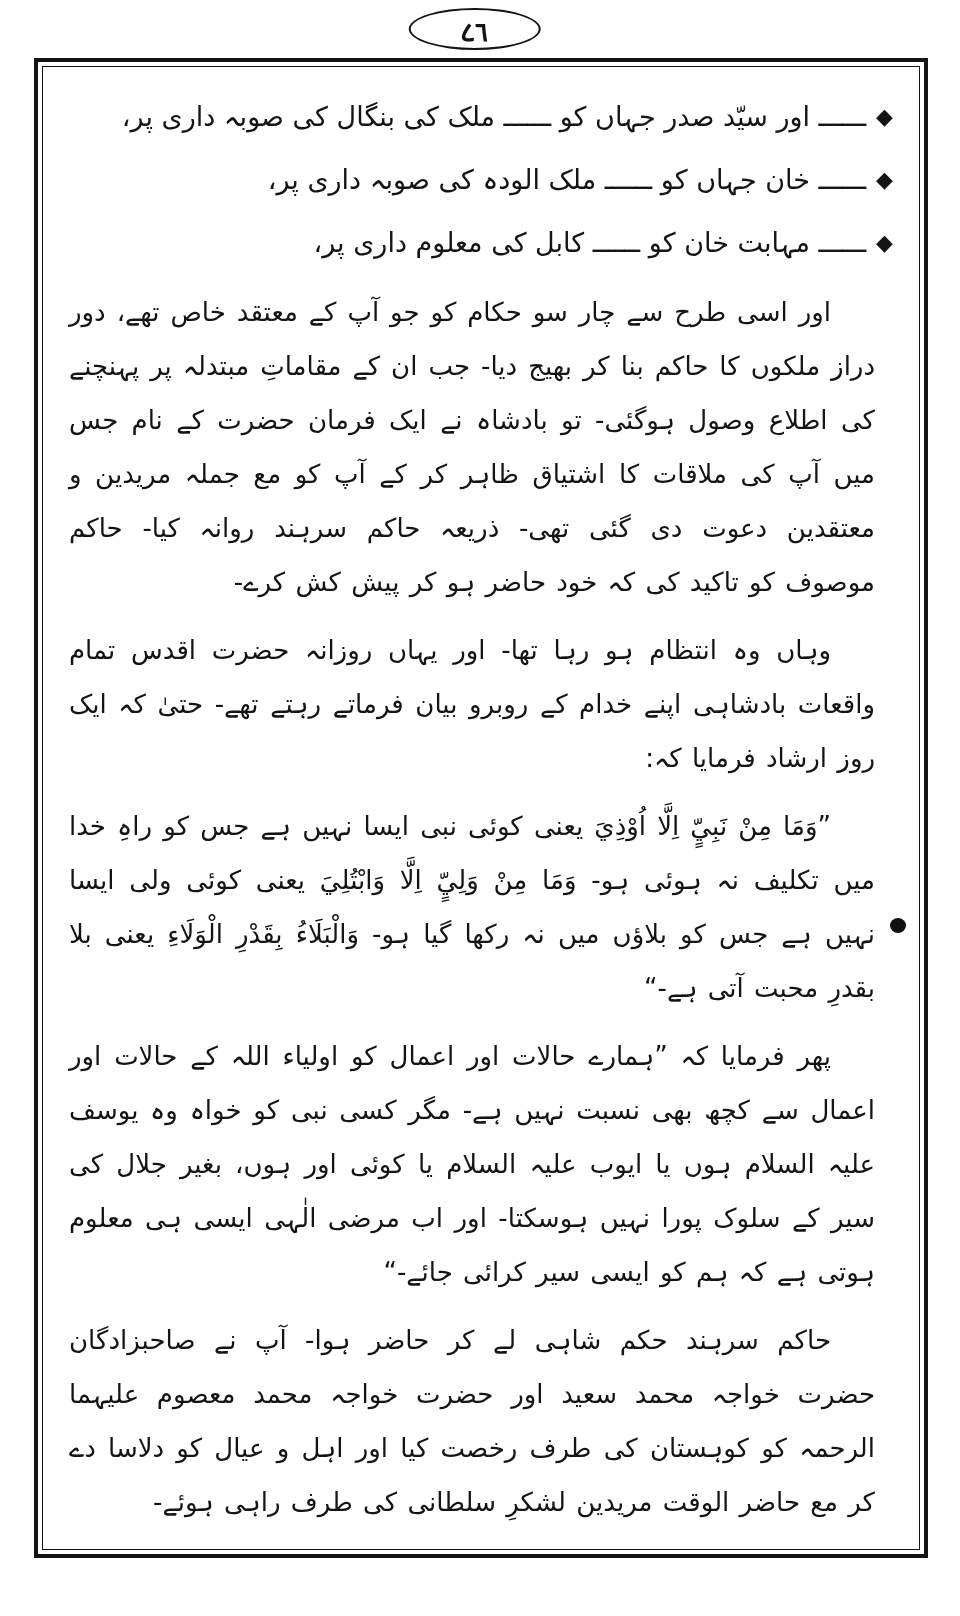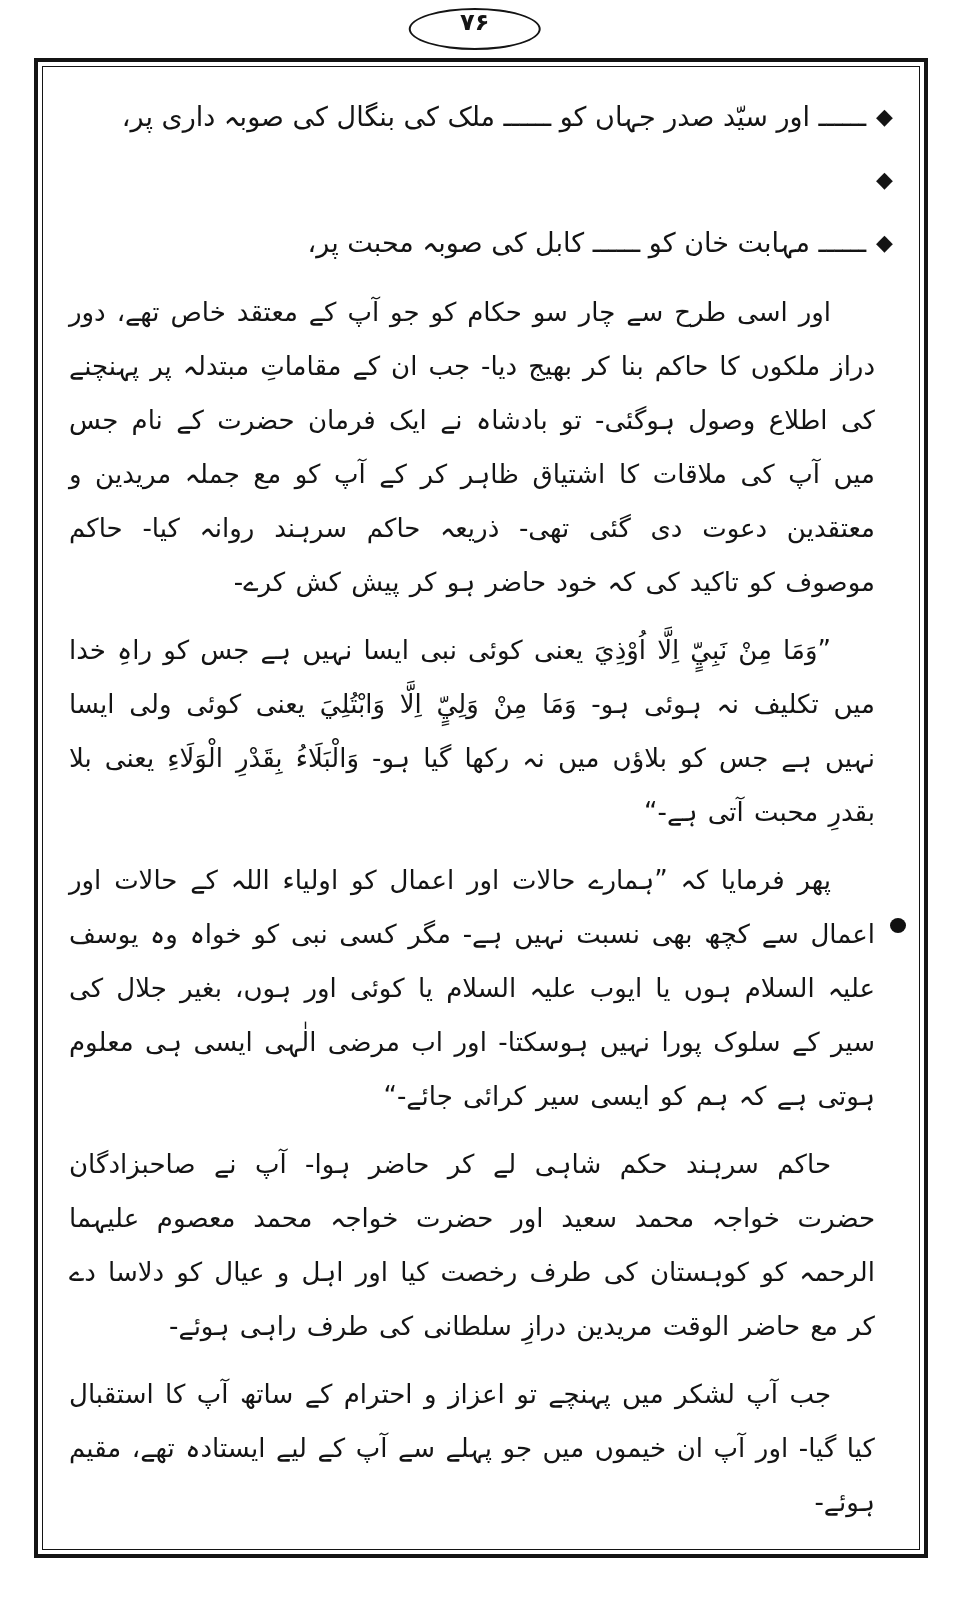--- a/index.html
+++ b/index.html
@@ -21,24 +21,25 @@
   .page-number-oval {
     position: absolute;
     top: 8px;
     left: 50%;
     transform: translateX(-54%);
     width: 132px;
     height: 42px;
     border: 2.5px solid #141414;
     border-radius: 50%;
     display: flex;
-    align-items: flex-start;
+    align-items: flex-end;
     justify-content: center;
     background: #ffffff;
     z-index: 3;
+    font-family: Liberation Serif, serif;
   }
   .page-number-oval span {
     font-size: 24px;
     font-weight: bold;
     line-height: 1;
     padding-bottom: 3px;
   }
 
   
   .frame-outer {
@@ -115,31 +116,33 @@
     <div class="frame-inner">
       <div class="content">
 
         <div class="bullet-block">
           <div class="bullet-line">
             <span class="diamond">◆</span>
             <span class="bullet-text">ــــــ اور سیّد صدر جہاں کو ــــــ ملک کی بنگال کی صوبہ داری پر،</span>
           </div>
           <div class="bullet-line">
             <span class="diamond">◆</span>
+            <span class="bullet-text">ــــــ خان جہاں کو ــــــ ملک الودہ کی صوبہ داری پر،</span>
           </div>
           <div class="bullet-line">
             <span class="diamond">◆</span>
-            <span class="bullet-text">ــــــ مہابت خان کو ــــــ کابل کی صوبہ محبت پر،</span>
+            <span class="bullet-text">ــــــ مہابت خان کو ــــــ کابل کی معلوم داری پر،</span>
           </div>
         </div>
 
         <p class="para">اور اسی طرح سے چار سو حکام کو جو آپ کے معتقد خاص تھے، دور دراز ملکوں کا حاکم بنا کر بھیج دیا- جب ان کے مقاماتِ مبتدلہ پر پہنچنے کی اطلاع وصول ہوگئی- تو بادشاہ نے ایک فرمان حضرت کے نام جس میں آپ کی ملاقات کا اشتیاق ظاہر کر کے آپ کو مع جملہ مریدین و معتقدین دعوت دی گئی تھی- ذریعہ حاکم سرہند روانہ کیا- حاکم موصوف کو تاکید کی کہ خود حاضر ہو کر پیش کش کرے-</p>
+        <p class="para">وہاں وہ انتظام ہو رہا تھا- اور یہاں روزانہ حضرت اقدس تمام واقعات بادشاہی اپنے خدام کے روبرو بیان فرماتے رہتے تھے- حتیٰ کہ ایک روز ارشاد فرمایا کہ:</p>
         <p class="para quote">”وَمَا مِنْ نَبِيٍّ اِلَّا اُوْذِيَ یعنی کوئی نبی ایسا نہیں ہے جس کو راہِ خدا میں تکلیف نہ ہوئی ہو- وَمَا مِنْ وَلِيٍّ اِلَّا وَابْتُلِيَ یعنی کوئی ولی ایسا نہیں ہے جس کو بلاؤں میں نہ رکھا گیا ہو- وَالْبَلَاءُ بِقَدْرِ الْوَلَاءِ یعنی بلا بقدرِ محبت آتی ہے-“</p>
         <p class="para">پھر فرمایا کہ ”ہمارے حالات اور اعمال کو اولیاء اللہ کے حالات اور اعمال سے کچھ بھی نسبت نہیں ہے- مگر کسی نبی کو خواہ وہ یوسف علیہ السلام ہوں یا ایوب علیہ السلام یا کوئی اور ہوں، بغیر جلال کی سیر کے سلوک پورا نہیں ہوسکتا- اور اب مرضی الٰہی ایسی ہی معلوم ہوتی ہے کہ ہم کو ایسی سیر کرائی جائے-“</p>
-        <p class="para">حاکم سرہند حکم شاہی لے کر حاضر ہوا- آپ نے صاحبزادگان حضرت خواجہ محمد سعید اور حضرت خواجہ محمد معصوم علیہما الرحمہ کو کوہستان کی طرف رخصت کیا اور اہل و عیال کو دلاسا دے کر مع حاضر الوقت مریدین درازِ سلطانی کی طرف راہی ہوئے-</p>
+        <p class="para">حاکم سرہند حکم شاہی لے کر حاضر ہوا- آپ نے صاحبزادگان حضرت خواجہ محمد سعید اور حضرت خواجہ محمد معصوم علیہما الرحمہ کو کوہستان کی طرف رخصت کیا اور اہل و عیال کو دلاسا دے کر مع حاضر الوقت مریدین لشکرِ سلطانی کی طرف راہی ہوئے-</p>
         <p class="para">جب آپ لشکر میں پہنچے تو اعزاز و احترام کے ساتھ آپ کا استقبال کیا گیا- اور آپ ان خیموں میں جو پہلے سے آپ کے لیے ایستادہ تھے، مقیم ہوئے-</p>
 
       </div>
     </div>
   </div>
 
   <div class="ink-dot"></div>
 
 </div>
 

